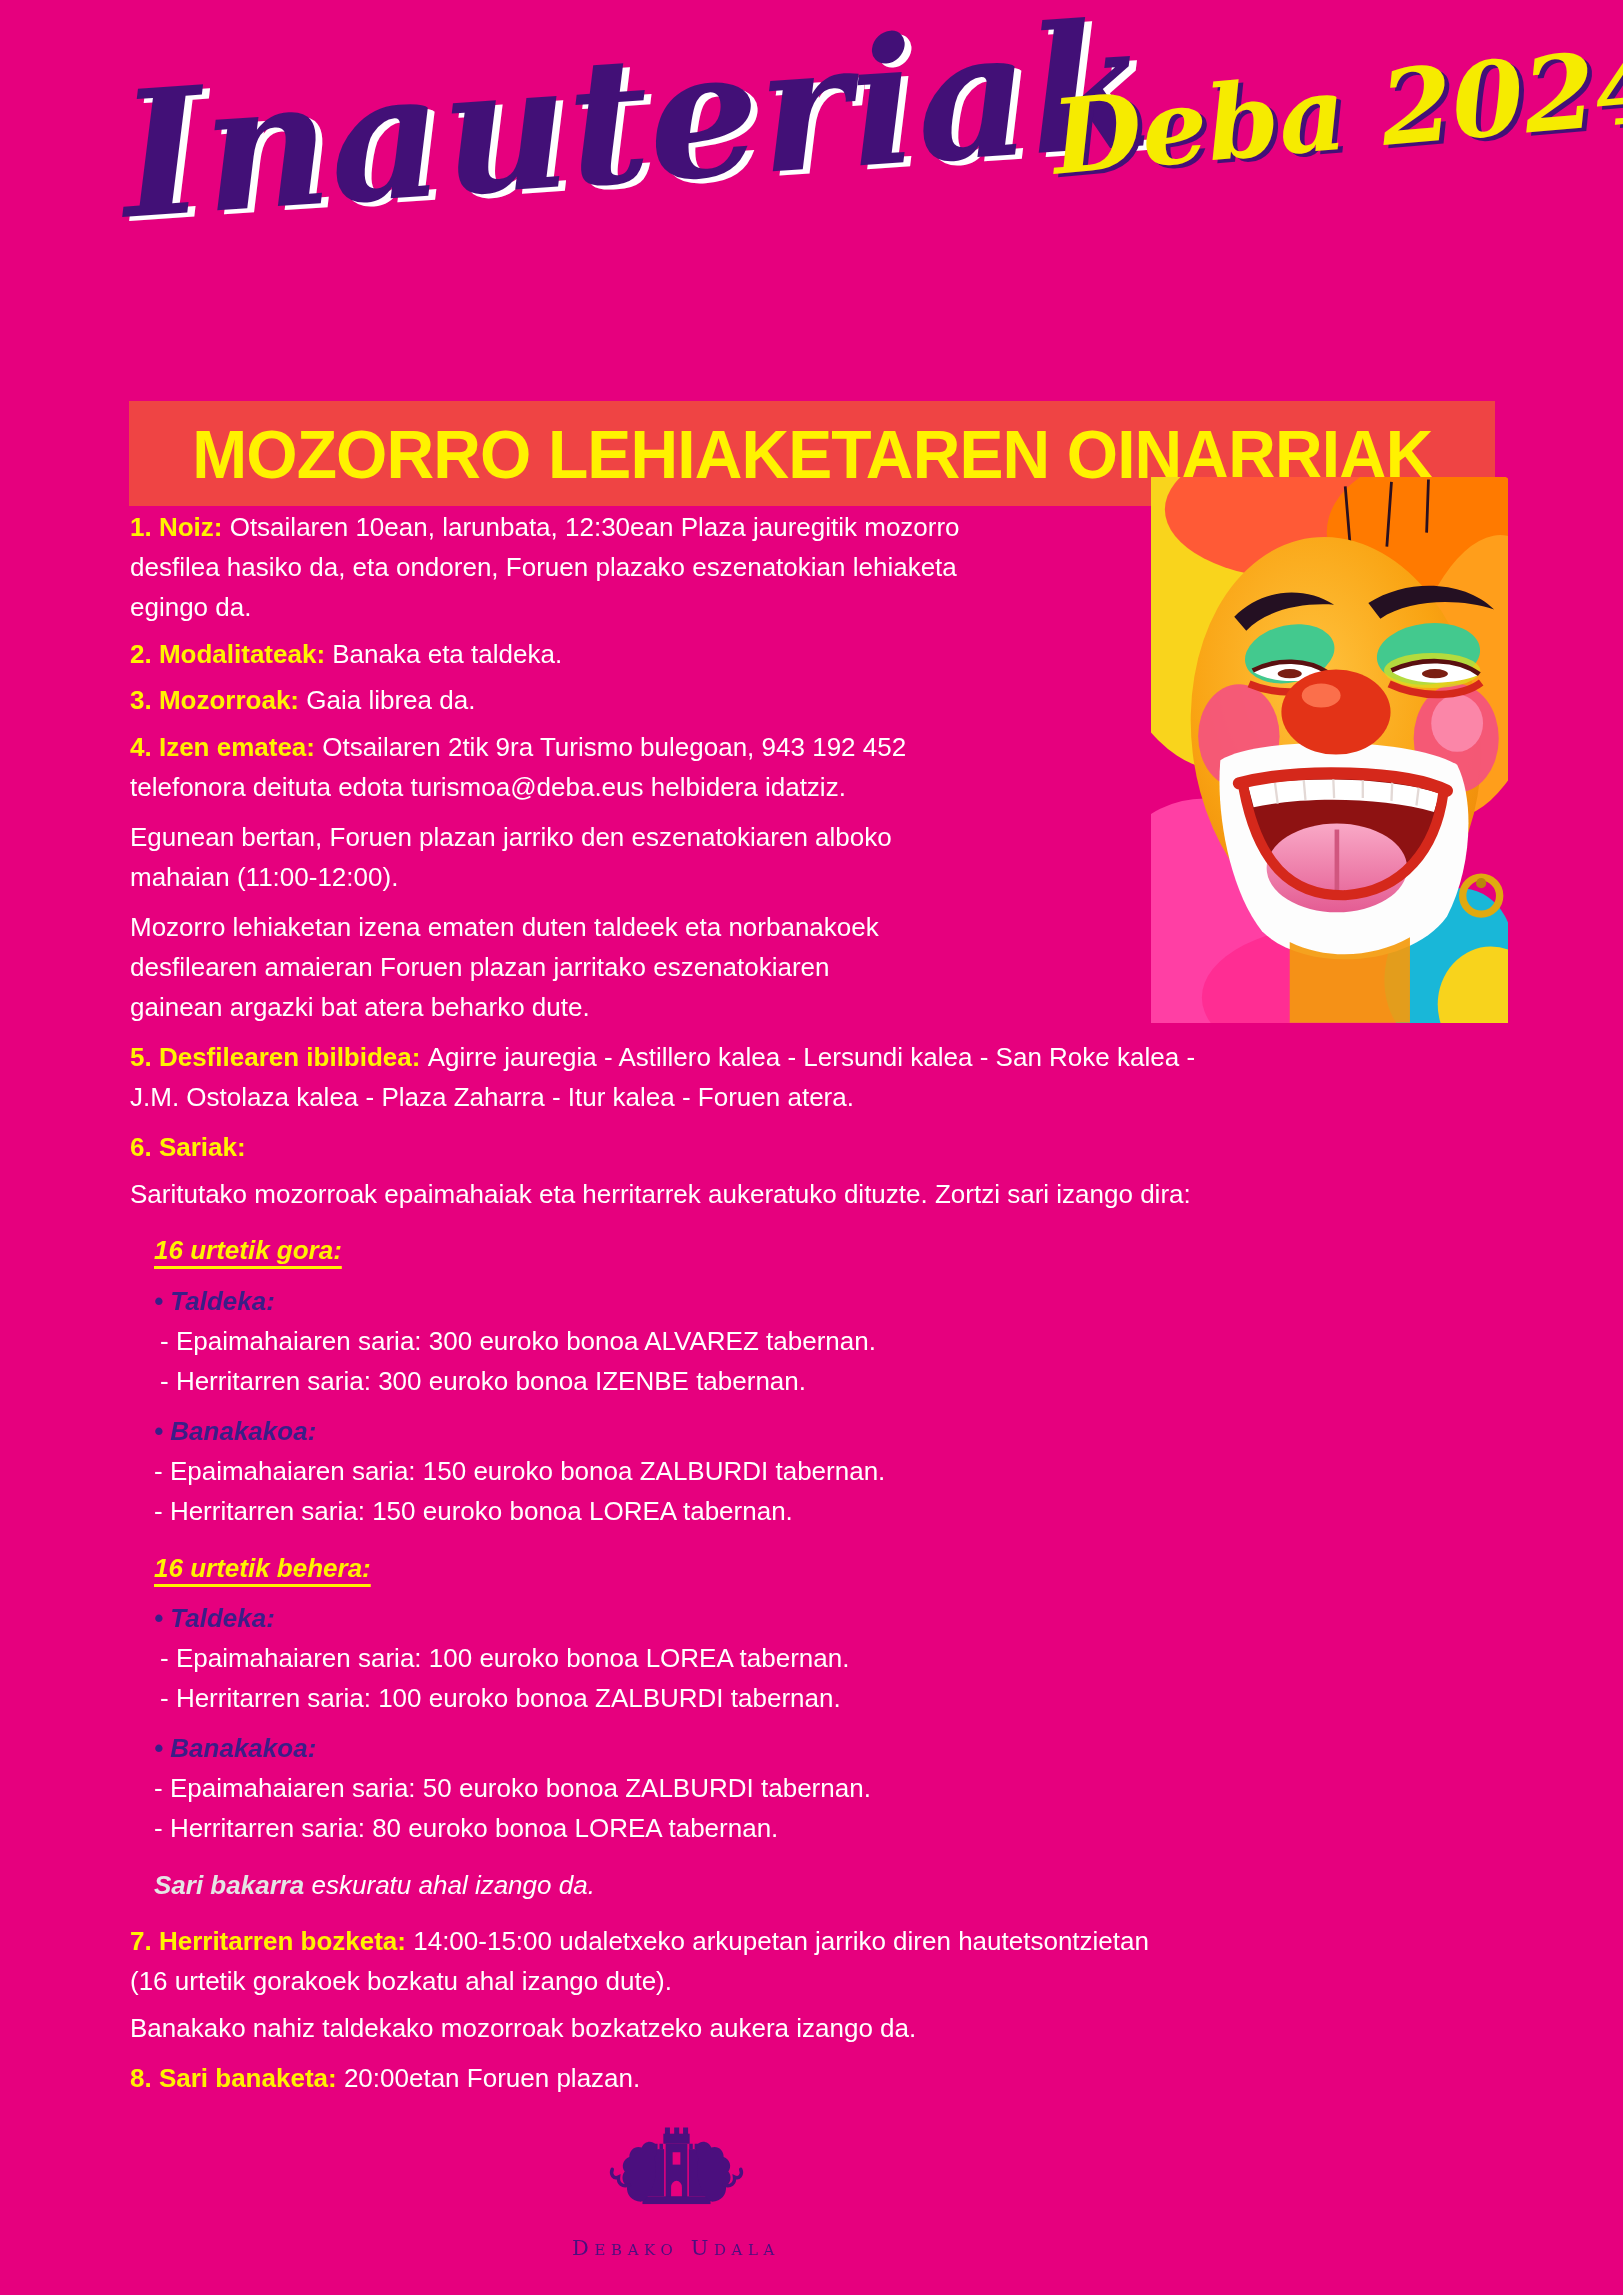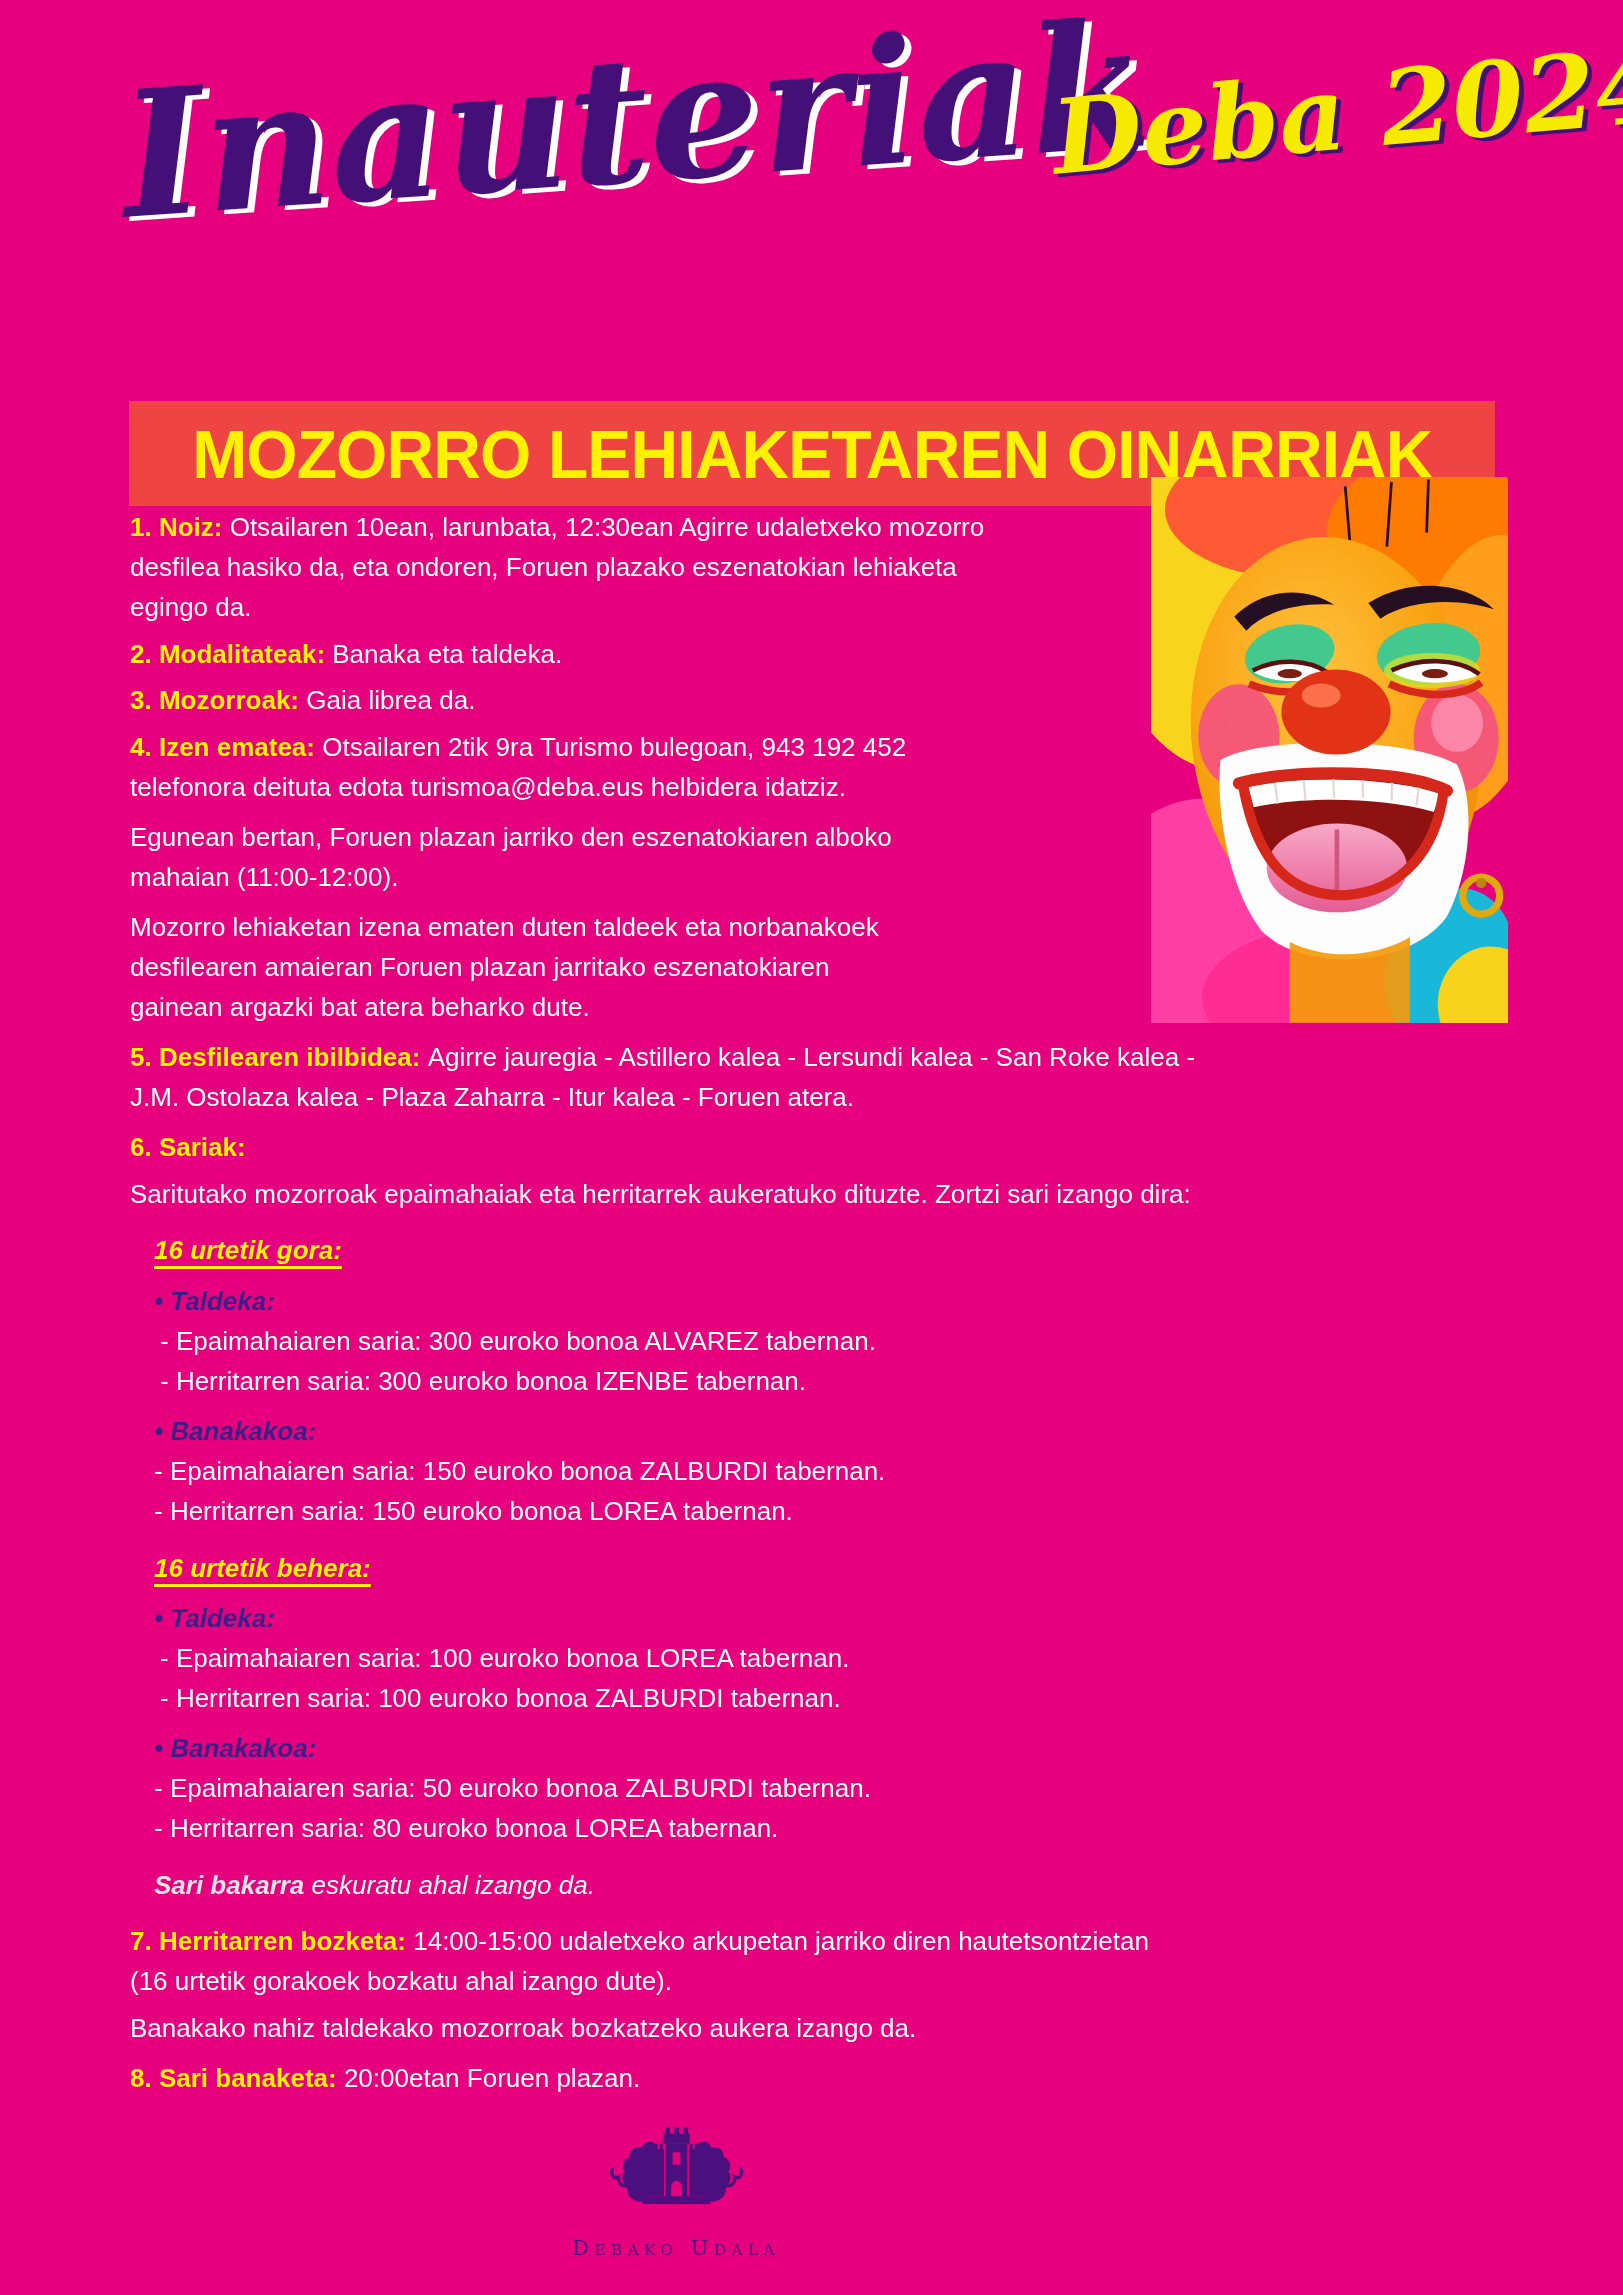--- a/index.html
+++ b/index.html
@@ -122,21 +122,21 @@
     <path d="M200,672 C230,832 300,906 420,904 C546,896 616,802 632,684" stroke="#D5281B" stroke-width="22" fill="none" stroke-linecap="round"></path>
     <ellipse cx="400" cy="508" rx="118" ry="92" fill="#E33317"></ellipse>
     <ellipse cx="368" cy="472" rx="42" ry="26" fill="#FF7A55" opacity="0.85"></ellipse>
     <path d="M300,1005 C380,1044 480,1040 560,995 L560,1180 L300,1180 Z" fill="#F49A0C" opacity="0.92"></path>
     <circle cx="714" cy="905" r="40" fill="none" stroke="#E0A90F" stroke-width="16"></circle>
     <circle cx="714" cy="878" r="11" fill="#B8860B"></circle>
   </svg>
 </div>
 
 <div class="content">
-  <p class="ln"><span class="t-y">1. Noiz: </span><span class="t-wb">Otsailaren 10ean</span><span class="t-w">, larunbata, </span><span class="t-wb">12:30ean</span><span class="t-w"> Agirre udaletxeko mozorro</span></p>
+  <p class="ln"><span class="t-y">1. Noiz: </span><span class="t-wb">Otsailaren 10ean</span><span class="t-w">, larunbata, </span><span class="t-wb">12:30ean</span><span class="t-w"> Plaza jauregitik mozorro</span></p>
   <p class="ln"><span class="t-w">desfilea hasiko da, eta ondoren, Foruen plazako eszenatokian lehiaketa</span></p>
   <p class="ln"><span class="t-w">egingo da.</span></p>
   <p class="ln gap-s"><span class="t-y">2. Modalitateak: </span><span class="t-w">Banaka eta taldeka.</span></p>
   <p class="ln gap-s"><span class="t-y">3. Mozorroak: </span><span class="t-w">Gaia librea da.</span></p>
   <p class="ln gap-s"><span class="t-y">4. Izen ematea: </span><span class="t-w">Otsailaren </span><span class="t-wb">2tik 9ra Turismo bulegoan</span><span class="t-w">, </span><span class="t-wb">943 192 452</span></p>
   <p class="ln"><span class="t-w">telefonora deituta edota </span><span class="t-wb">turismoa@deba.eus</span><span class="t-w"> helbidera idatziz.</span></p>
   <p class="ln gap-m"><span class="t-w">Egunean bertan, Foruen plazan jarriko den eszenatokiaren alboko</span></p>
   <p class="ln"><span class="t-wb">mahaian</span><span class="t-w"> (11:00-12:00).</span></p>
   <p class="ln gap-m"><span class="t-wb">Mozorro lehiaketan izena ematen duten taldeek eta norbanakoek</span></p>
   <p class="ln"><span class="t-wb">desfilearen amaieran Foruen plazan jarritako eszenatokiaren</span></p>

